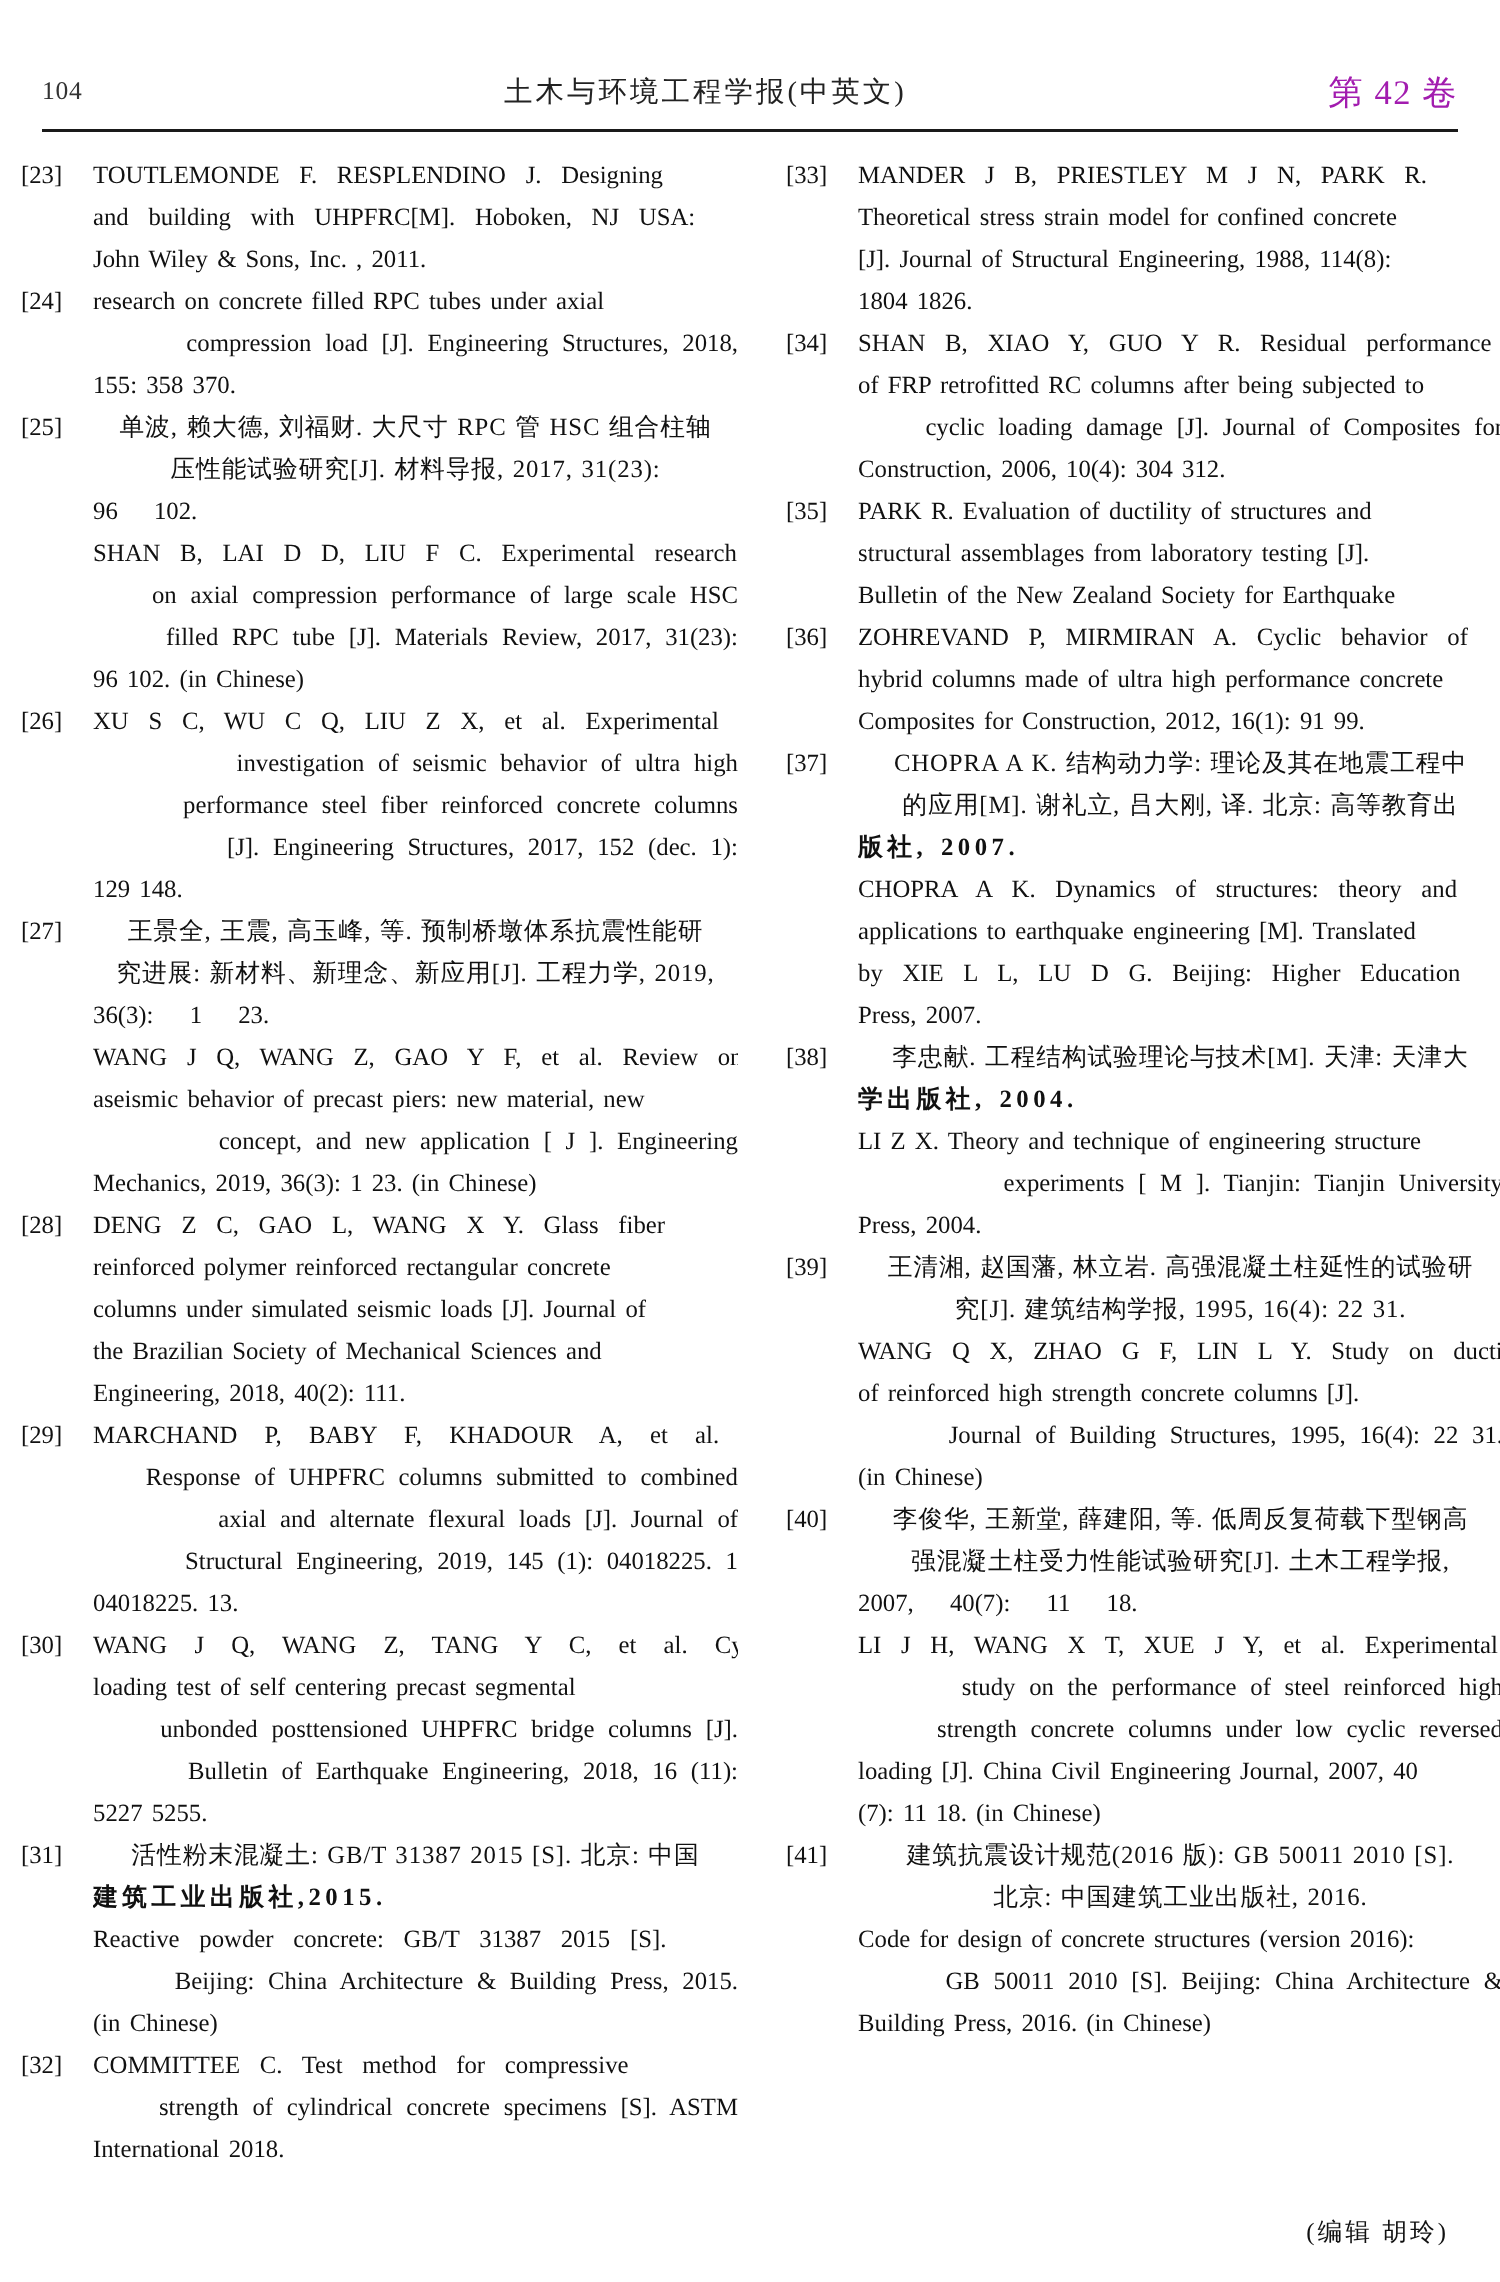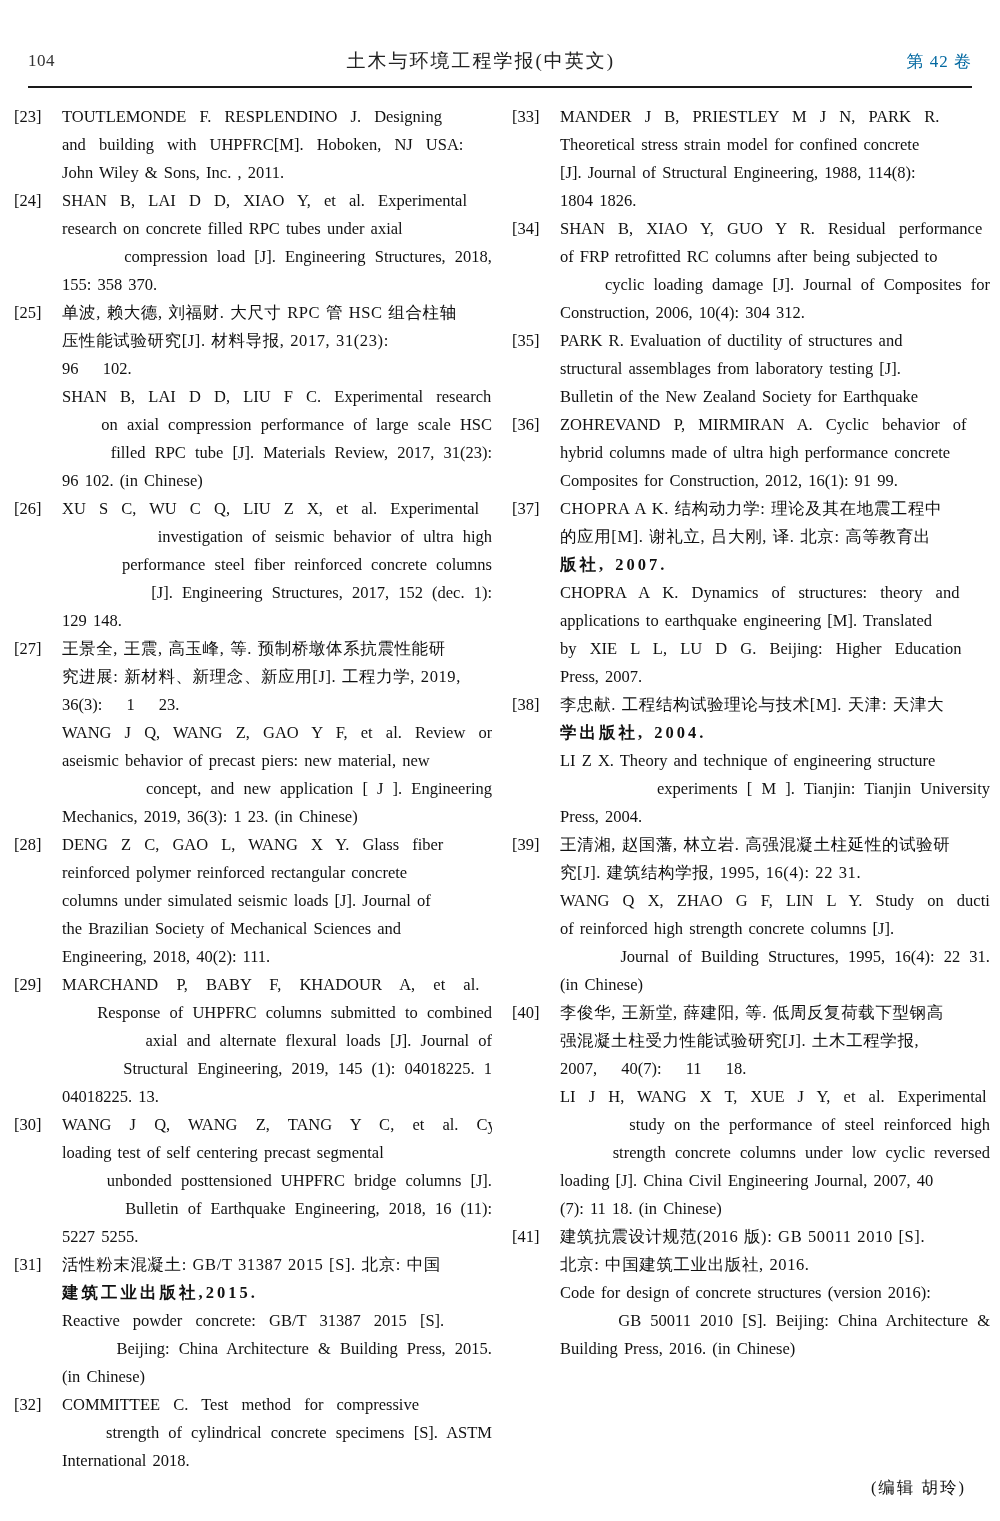--- a/index.html
+++ b/index.html
@@ -40,42 +40,42 @@
     letter-spacing: 0.5px;
     color: #333;
   }
   .rh-title {
     font-size: 19px;
     letter-spacing: 2px;
     color: #222;
     font-weight: 500;
   }
   .rh-volume {
-    font-size: 17px;
+    font-size: 23px;
     letter-spacing: 1px;
-    color: #0369a1;
+    color: #a21caf;
   }
   .rule {
     position: absolute;
     left: 28px;
     right: 28px;
     top: 86px;
     height: 0;
     border-top: 2px solid #1a1a1a;
   }
 
   
   .columns {
     position: absolute;
     top: 103px;
     left: 14px;
     right: 14px;
     bottom: 10px;
     display: flex;
-    gap: 20px;
+    gap: 32px;
   }
   .col {
     width: 478px;
     flex: 0 0 478px;
   }
 
   .ref {
     display: flex;
     align-items: flex-start;
     margin: 0 0 0 0;
@@ -100,21 +100,21 @@
     white-space: nowrap;
     overflow: hidden;
     letter-spacing: 0px;
   }
   
   .ln.j1 { word-spacing: 2px; }
   .ln.j2 { word-spacing: 5px; text-align: right; }
   .ln.j3 { word-spacing: 9px; }
   .ln.j4 { word-spacing: 14px; }
   .ln.j5 { word-spacing: 20px; }
-  .ln.cn { letter-spacing: 0.6px; word-spacing: 1px; }
+  .ln.cn { letter-spacing: 0.6px; word-spacing: 1px; text-align: center; }
   .ln.cn2 { letter-spacing: 3px; word-spacing: 2px; font-weight: bold; }
 
   
   .editor-credit {
     position: absolute;
     right: 34px;
     bottom: 22px;
     font-size: 16.5px;
     letter-spacing: 2px;
     color: #111;
@@ -139,21 +139,20 @@
           <div class="ref-num">[23]</div>
           <div class="ref-body">
             <div class="ln j3">TOUTLEMONDE  F.  RESPLENDINO  J.  Designing</div>
             <div class="ln j3">and building with UHPFRC[M]. Hoboken, NJ USA:</div>
             <div class="ln j1">John Wiley &amp; Sons, Inc. , 2011.</div>
           </div>
         </div>
         <div class="ref">
           <div class="ref-num">[24]</div>
           <div class="ref-body">
-            <div class="ln j3">SHAN B, LAI D D, XIAO Y, et al. Experimental</div>
             <div class="ln j1">research  on  concrete filled  RPC  tubes  under  axial</div>
             <div class="ln j2">compression load [J]. Engineering Structures, 2018,</div>
             <div class="ln j1">155: 358 370.</div>
           </div>
         </div>
         <div class="ref">
           <div class="ref-num">[25]</div>
           <div class="ref-body">
             <div class="ln cn">单波, 赖大德, 刘福财. 大尺寸 RPC 管 HSC 组合柱轴</div>
             <div class="ln cn">压性能试验研究[J]. 材料导报, 2017, 31(23):</div>

